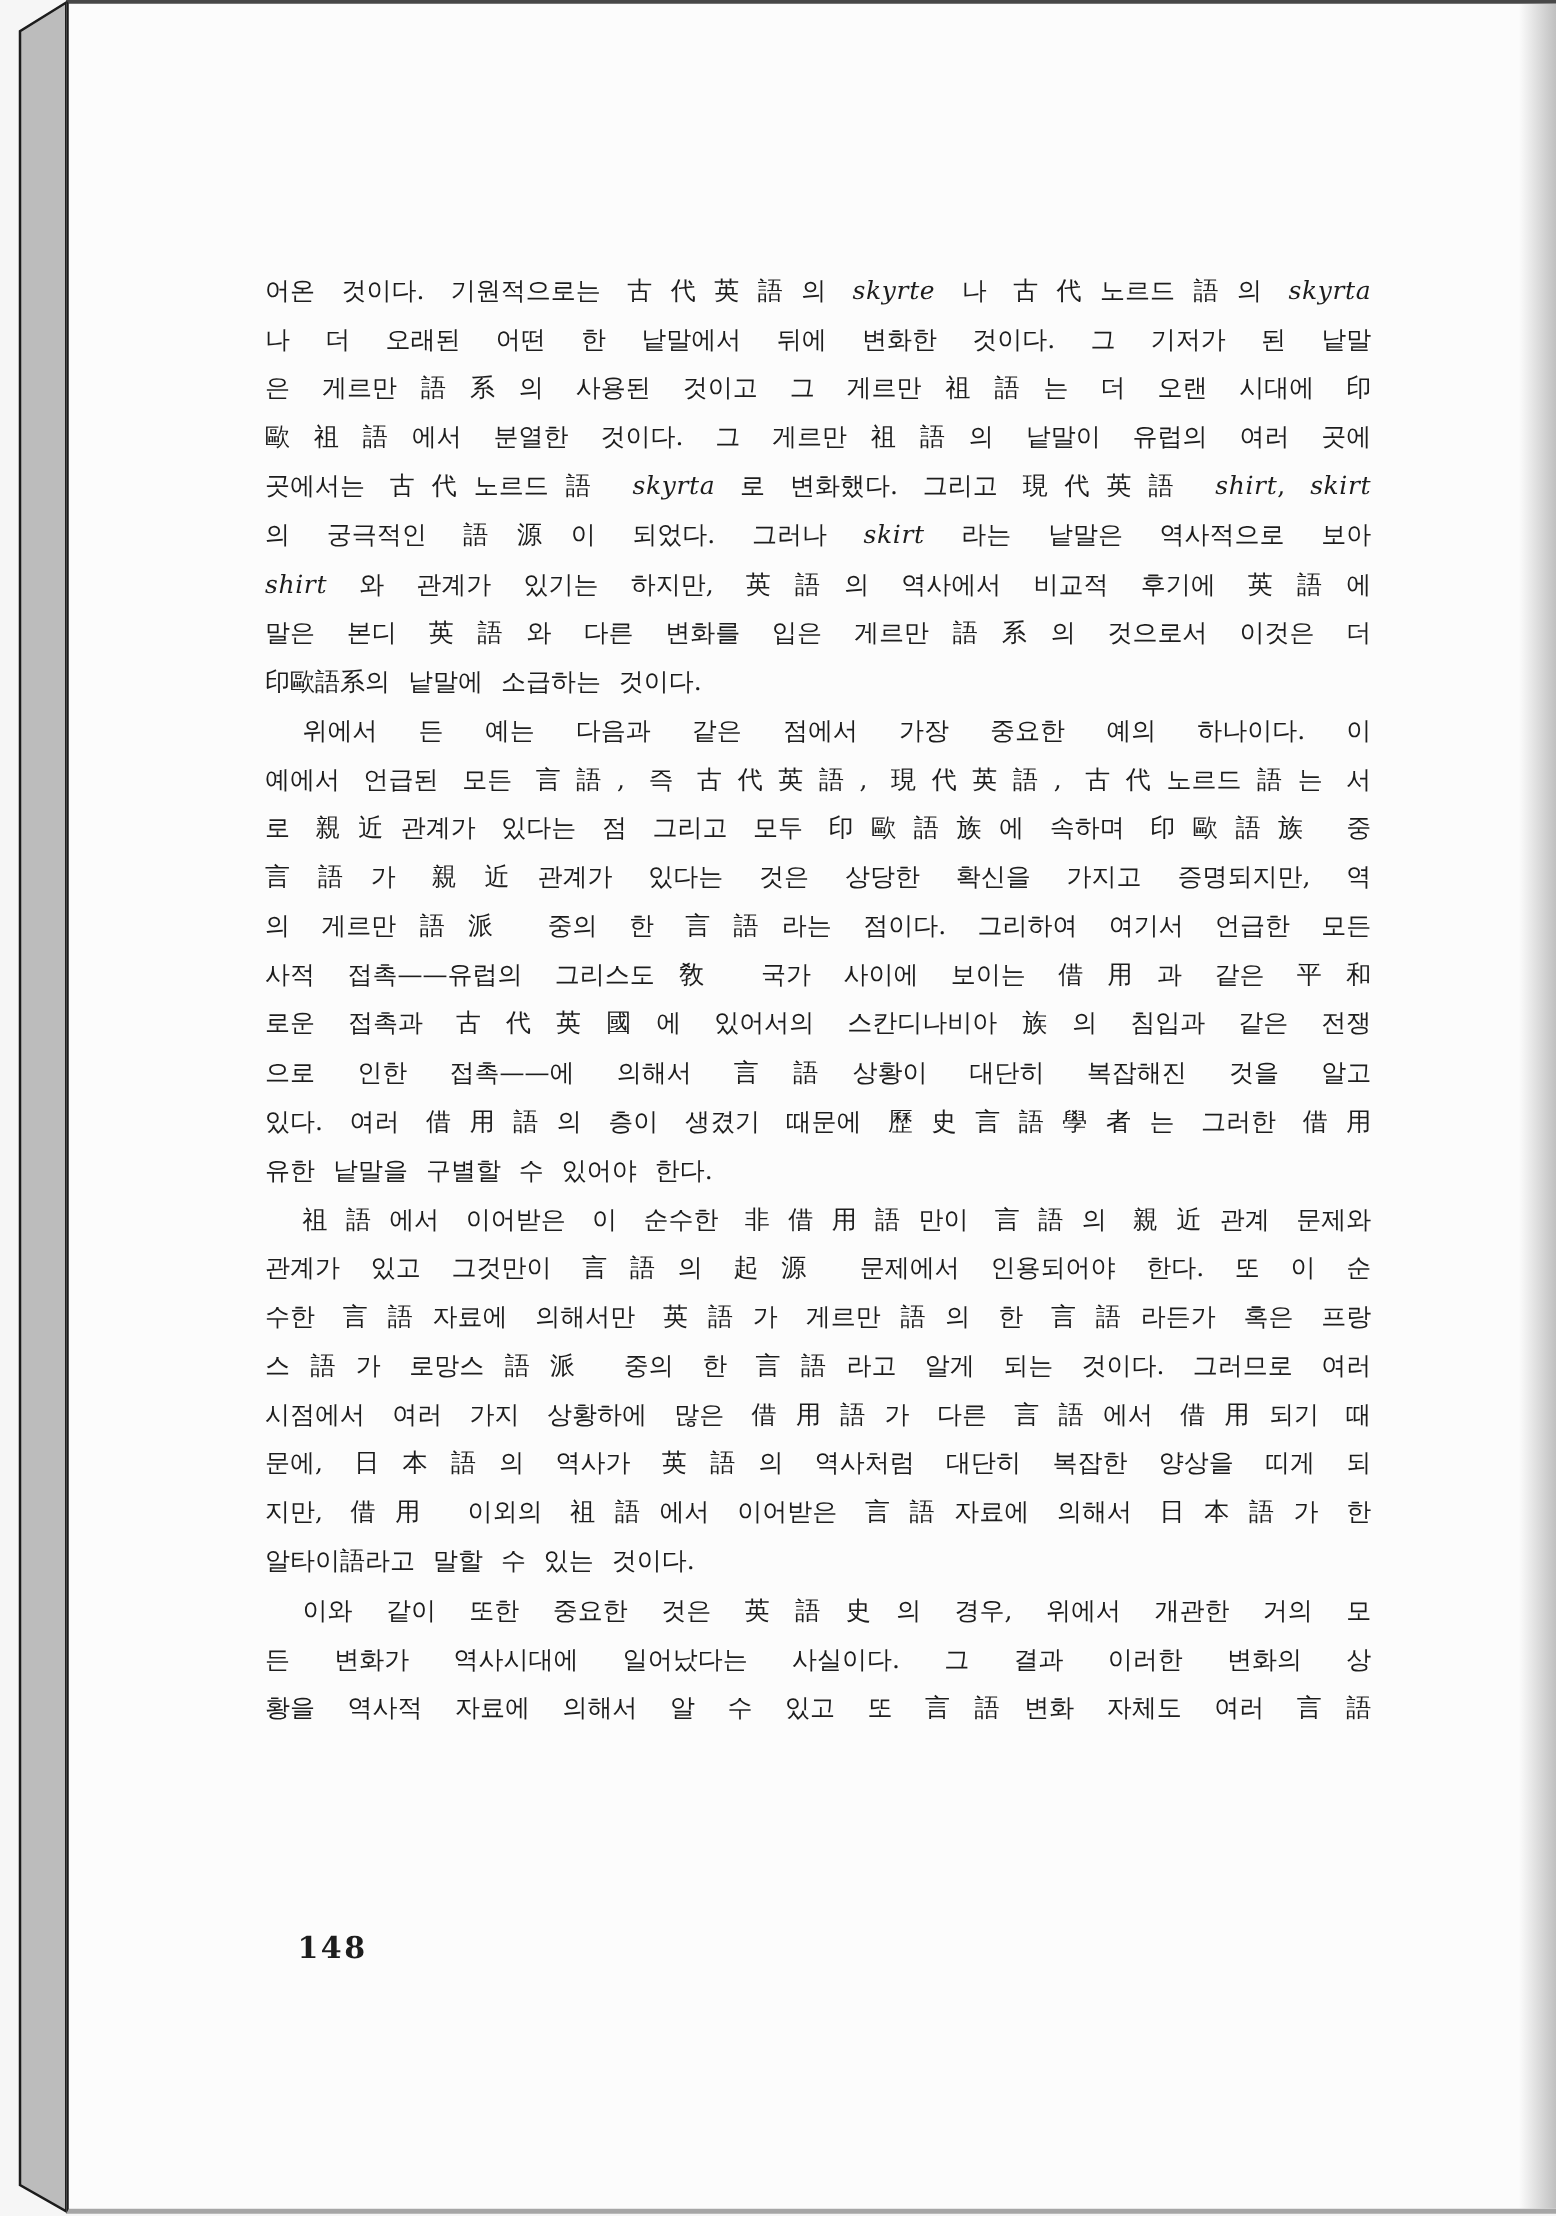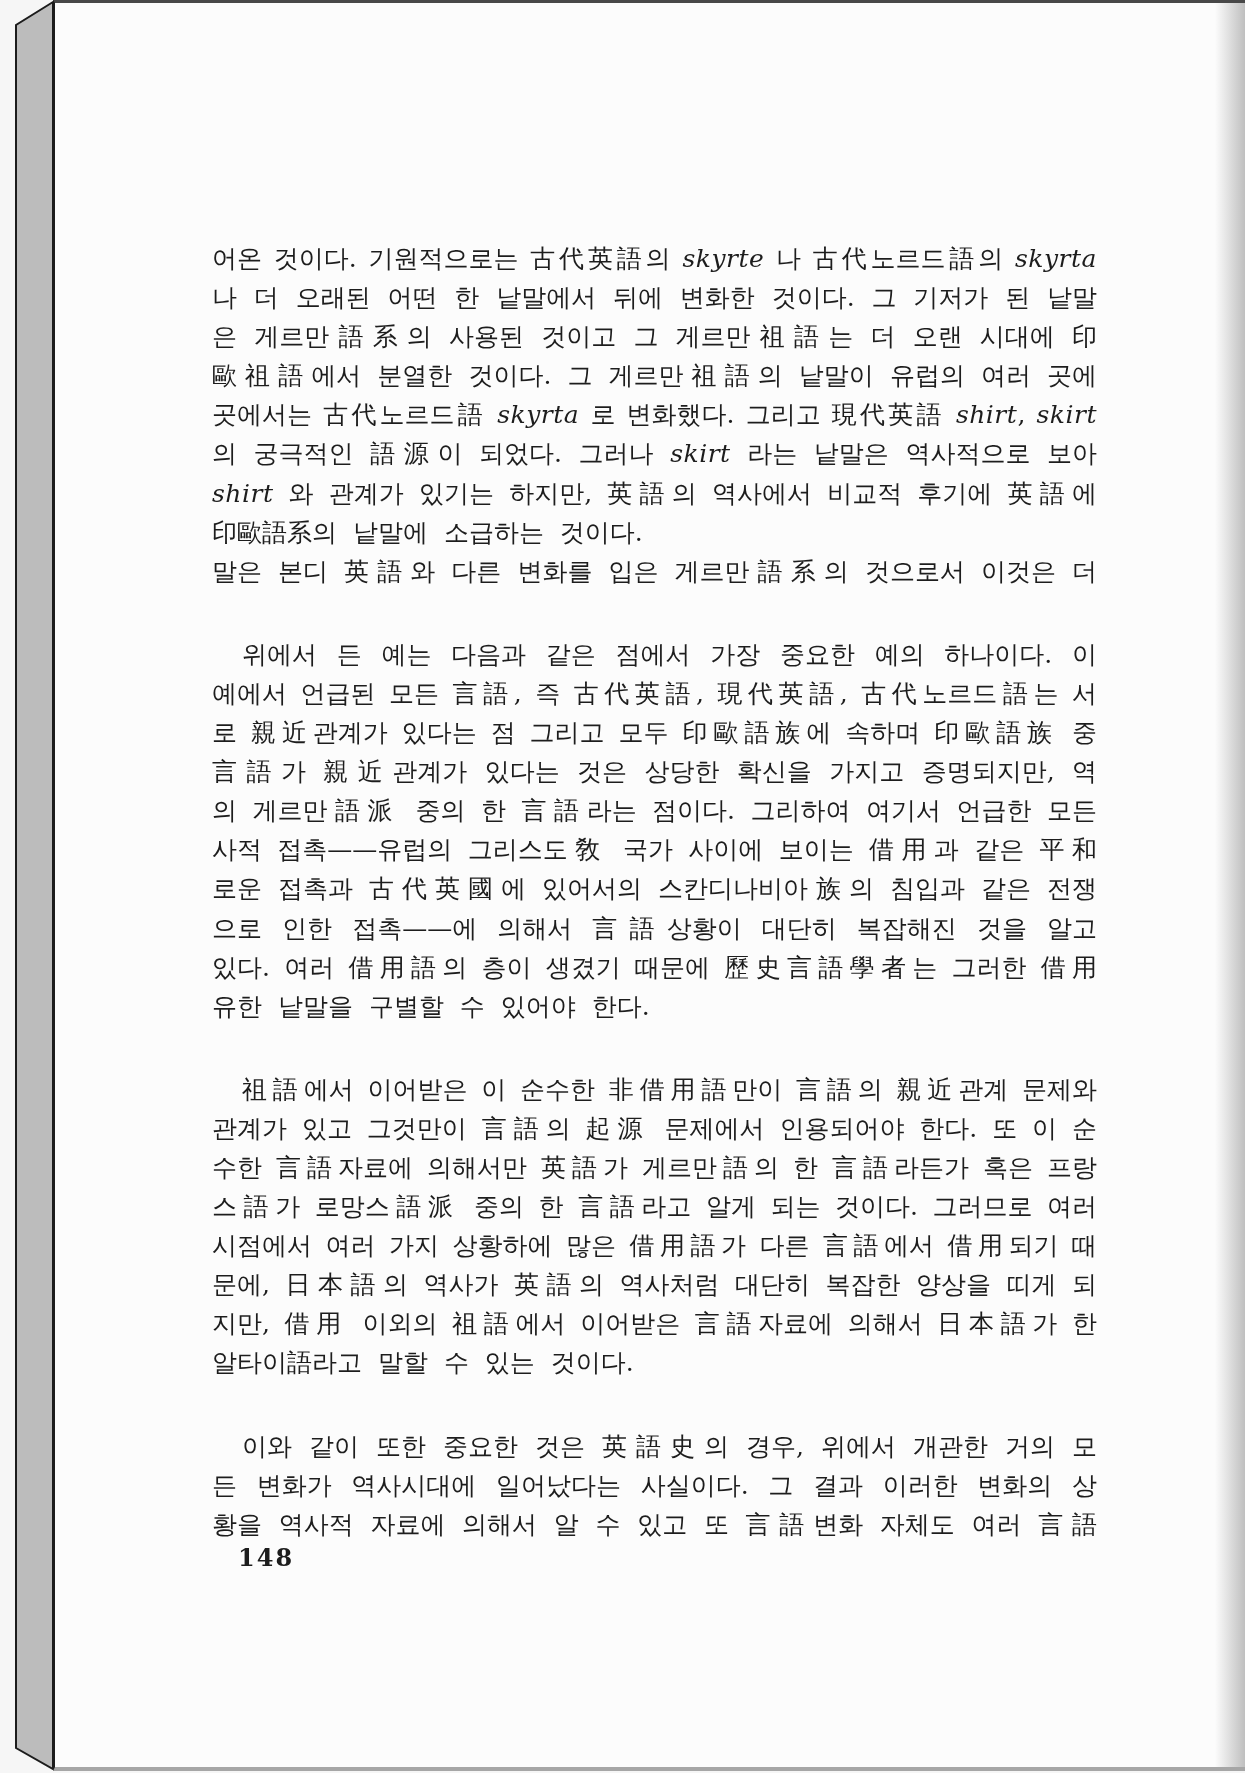--- a/index.html
+++ b/index.html
@@ -14,26 +14,26 @@
     box-sizing:border-box; background:#fcfcfc;
     border-top:3px solid #484848;
     border-bottom:4px solid #a6a6a6;
     border-left:2px solid #1c1c1c;
   }
   .page::after {
     content:""; position:absolute; top:0; right:0; width:30px; height:100%;
     background:linear-gradient(to right, rgba(190,190,190,0), #bfbfbf);
   }
   .body-text {
-    position:absolute; left:157px; top:236px; width:885px;
-    color:#1d1d1d; font-size:25px; line-height:39.1px;
+    position:absolute; left:157px; top:210px; width:885px;
+    color:#1d1d1d; font-size:20px; line-height:39.1px;
   }
   .line { text-align:justify; text-align-last:justify; height:39.1px; overflow:hidden; }
   .line.short { text-align-last:left; word-spacing:8px; }
-  .line.indent { text-indent:30px;margin-top:44px; }
+  .line.indent { text-indent:30px; }
   .line i { font-style:italic; letter-spacing:0.5px; }
   .page-number {
     position:absolute; left:183px; top:1540px;
     font-size:24px; font-weight:bold; color:#1d1d1d; letter-spacing:2px;text-align:center;
   }
 </style>
 </head>
 <body>
 
 <div class="stage">
@@ -44,22 +44,22 @@
 
   <div class="page">
     <div class="body-text">
         <div class="line"><span>어온 것이다. 기원적으로는 古代英語의 </span><i>skyrte</i><span> 나 古代노르드語의 </span><i>skyrta</i></div>
         <div class="line"><span>나 더 오래된 어떤 한 낱말에서 뒤에 변화한 것이다. 그 기저가 된 낱말</span></div>
         <div class="line"><span>은 게르만語系의 사용된 것이고 그 게르만祖語는 더 오랜 시대에 印</span></div>
         <div class="line"><span>歐祖語에서 분열한 것이다. 그 게르만祖語의 낱말이 유럽의 여러 곳에</span></div>
         <div class="line"><span>곳에서는 古代노르드語 </span><i>skyrta</i><span> 로 변화했다. 그리고 現代英語 </span><i>shirt</i><span>, </span><i>skirt</i></div>
         <div class="line"><span>의 궁극적인 語源이 되었다. 그러나 </span><i>skirt</i><span> 라는 낱말은 역사적으로 보아</span></div>
         <div class="line"><i>shirt</i><span> 와 관계가 있기는 하지만, 英語의 역사에서 비교적 후기에 英語에</span></div>
+        <div class="line"><span>말은 본디 英語와 다른 변화를 입은 게르만語系의 것으로서 이것은 더</span></div>
         <div class="line short"><span>印歐語系의 낱말에 소급하는 것이다.</span></div>
-        <div class="line"><span>말은 본디 英語와 다른 변화를 입은 게르만語系의 것으로서 이것은 더</span></div>
         <div class="line indent"><span>위에서 든 예는 다음과 같은 점에서 가장 중요한 예의 하나이다. 이</span></div>
         <div class="line"><span>예에서 언급된 모든 言語, 즉 古代英語, 現代英語, 古代노르드語는 서</span></div>
         <div class="line"><span>로 親近관계가 있다는 점 그리고 모두 印歐語族에 속하며 印歐語族 중</span></div>
         <div class="line"><span>言語가 親近관계가 있다는 것은 상당한 확신을 가지고 증명되지만, 역</span></div>
         <div class="line"><span>의 게르만語派 중의 한 言語라는 점이다. 그리하여 여기서 언급한 모든</span></div>
         <div class="line"><span>사적 접촉——유럽의 그리스도敎 국가 사이에 보이는 借用과 같은 平和</span></div>
         <div class="line"><span>로운 접촉과 古代英國에 있어서의 스칸디나비아族의 침입과 같은 전쟁</span></div>
         <div class="line"><span>으로 인한 접촉——에 의해서 言語상황이 대단히 복잡해진 것을 알고</span></div>
         <div class="line"><span>있다. 여러 借用語의 층이 생겼기 때문에 歷史言語學者는 그러한 借用</span></div>
         <div class="line short"><span>유한 낱말을 구별할 수 있어야 한다.</span></div>

